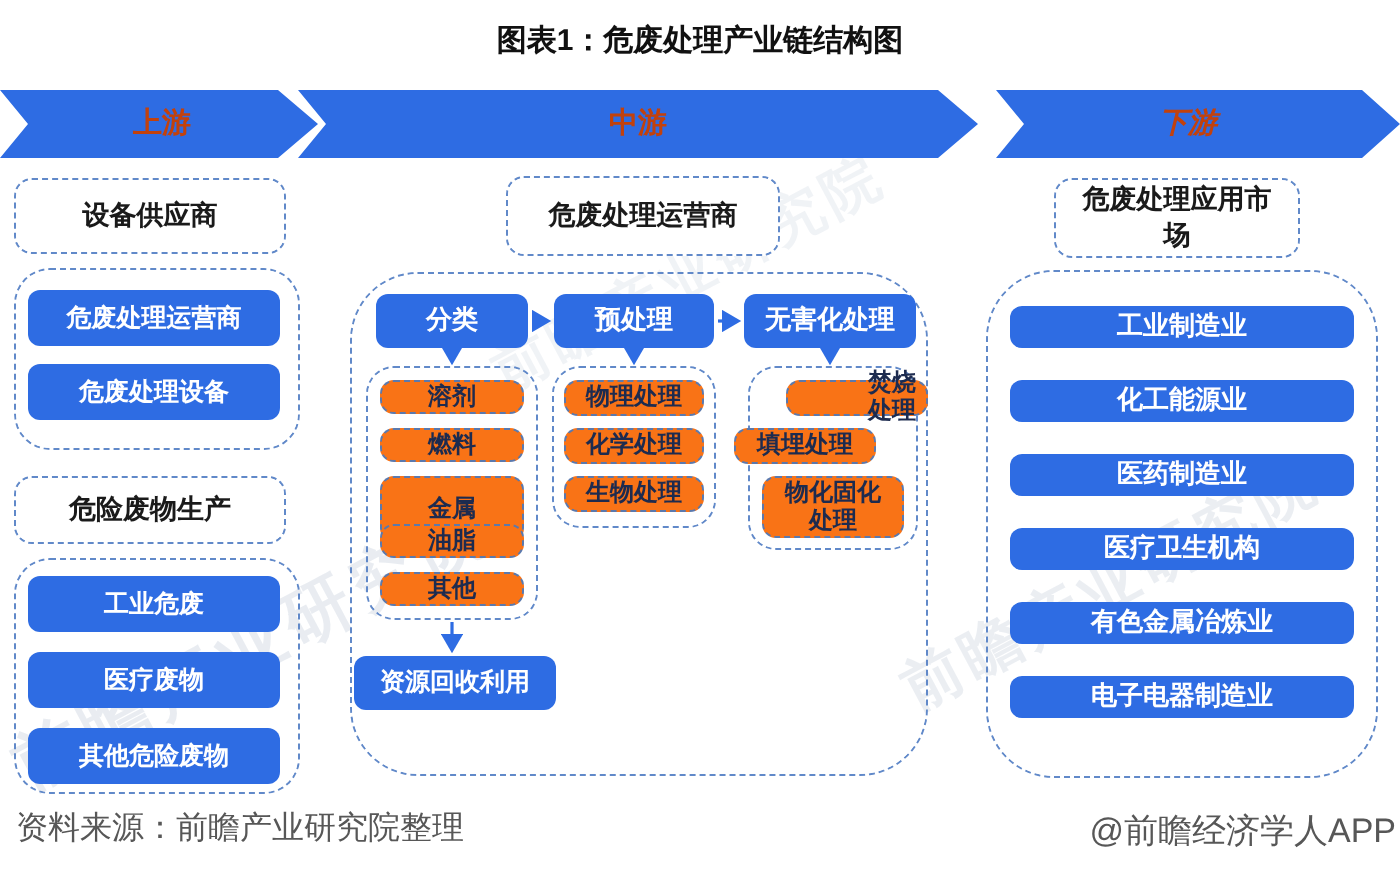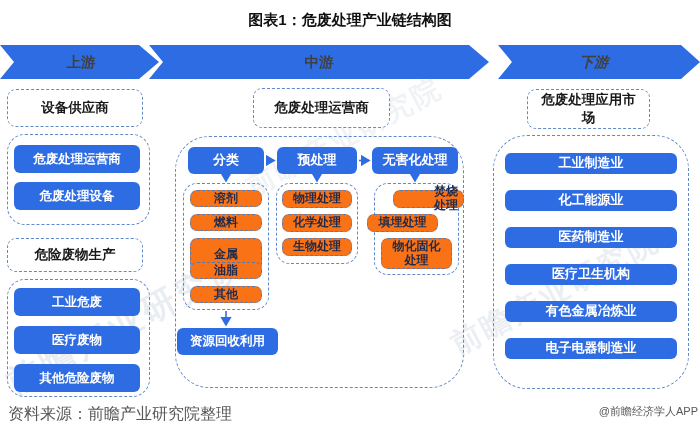--- a/index.html
+++ b/index.html
@@ -4,21 +4,21 @@
 <style>
   html,body { margin:0; padding:0; background:#fff; }
   .page { position:relative; width:700px; height:442px; background:#ffffff;
           font-family:"Liberation Sans", sans-serif; overflow:hidden; }
 
   .title { position:absolute; top:11px; left:0; width:100%; text-align:center;
            font-size:15px; font-weight:bold; color:#111; }
 
   .banner-svg { position:absolute; left:0; top:45px; }
   .banner-label { position:absolute; top:45px; width:100px; height:34px; line-height:34px;
-                  text-align:center; color:#404040; font-size:14.5px; font-weight:bold; }
+                  text-align:center; color:#c2410c; font-size:14.5px; font-weight:bold; }
 
   .dash-box { position:absolute; box-sizing:border-box; border:1.6px dashed #6189C9;
               border-radius:9px; background:#fff; display:flex; align-items:center;
               justify-content:center; font-weight:bold; font-size:13.5px; color:#1a1a1a;
               text-align:center; line-height:1.3; }
   .dash-cont { position:absolute; box-sizing:border-box; border:1.6px dashed #6189C9;
                border-radius:18px; }
   .big-radius { border-radius:34px; }
   .mid-radius { border-radius:14px; }
 
@@ -29,21 +29,21 @@
 
   .lite { position:absolute; box-sizing:border-box; background:#f97316;
           border:1.2px dashed #5B79AD; border-radius:7px; color:#1D2B4F;
           font-size:12px; font-weight:bold; display:flex; align-items:center;
           justify-content:center; text-align:center; line-height:1.15; }
   .wrap-narrow { padding:0 10px; }
 
   .hdr-inner { width:100px; }
 
   .footer-src { position:absolute; left:8px; top:404px; font-size:16px; color:#575757; }
-  .footer-credit { position:absolute; right:2px; top:404px; font-size:11px; color:#575757; }
+  .footer-credit { position:absolute; right:2px; top:404px; font-size:17px; color:#575757; }
 
   .arrows-svg { position:absolute; left:0; top:0; pointer-events:none; }
 
   .wm { position:absolute; color:#93a5bd; font-weight:bold; pointer-events:none;
         white-space:nowrap; transform:rotate(-28deg); }
   .wm1 { left:-6px; top:300px; font-size:34px; opacity:0.20; letter-spacing:4px; }
   .wm2 { left:440px; top:272px; font-size:30px; opacity:0.18; letter-spacing:3px; }
   .wm3 { left:236px; top:118px; font-size:28px; opacity:0.13; letter-spacing:3px; }
 </style>
 </head>

